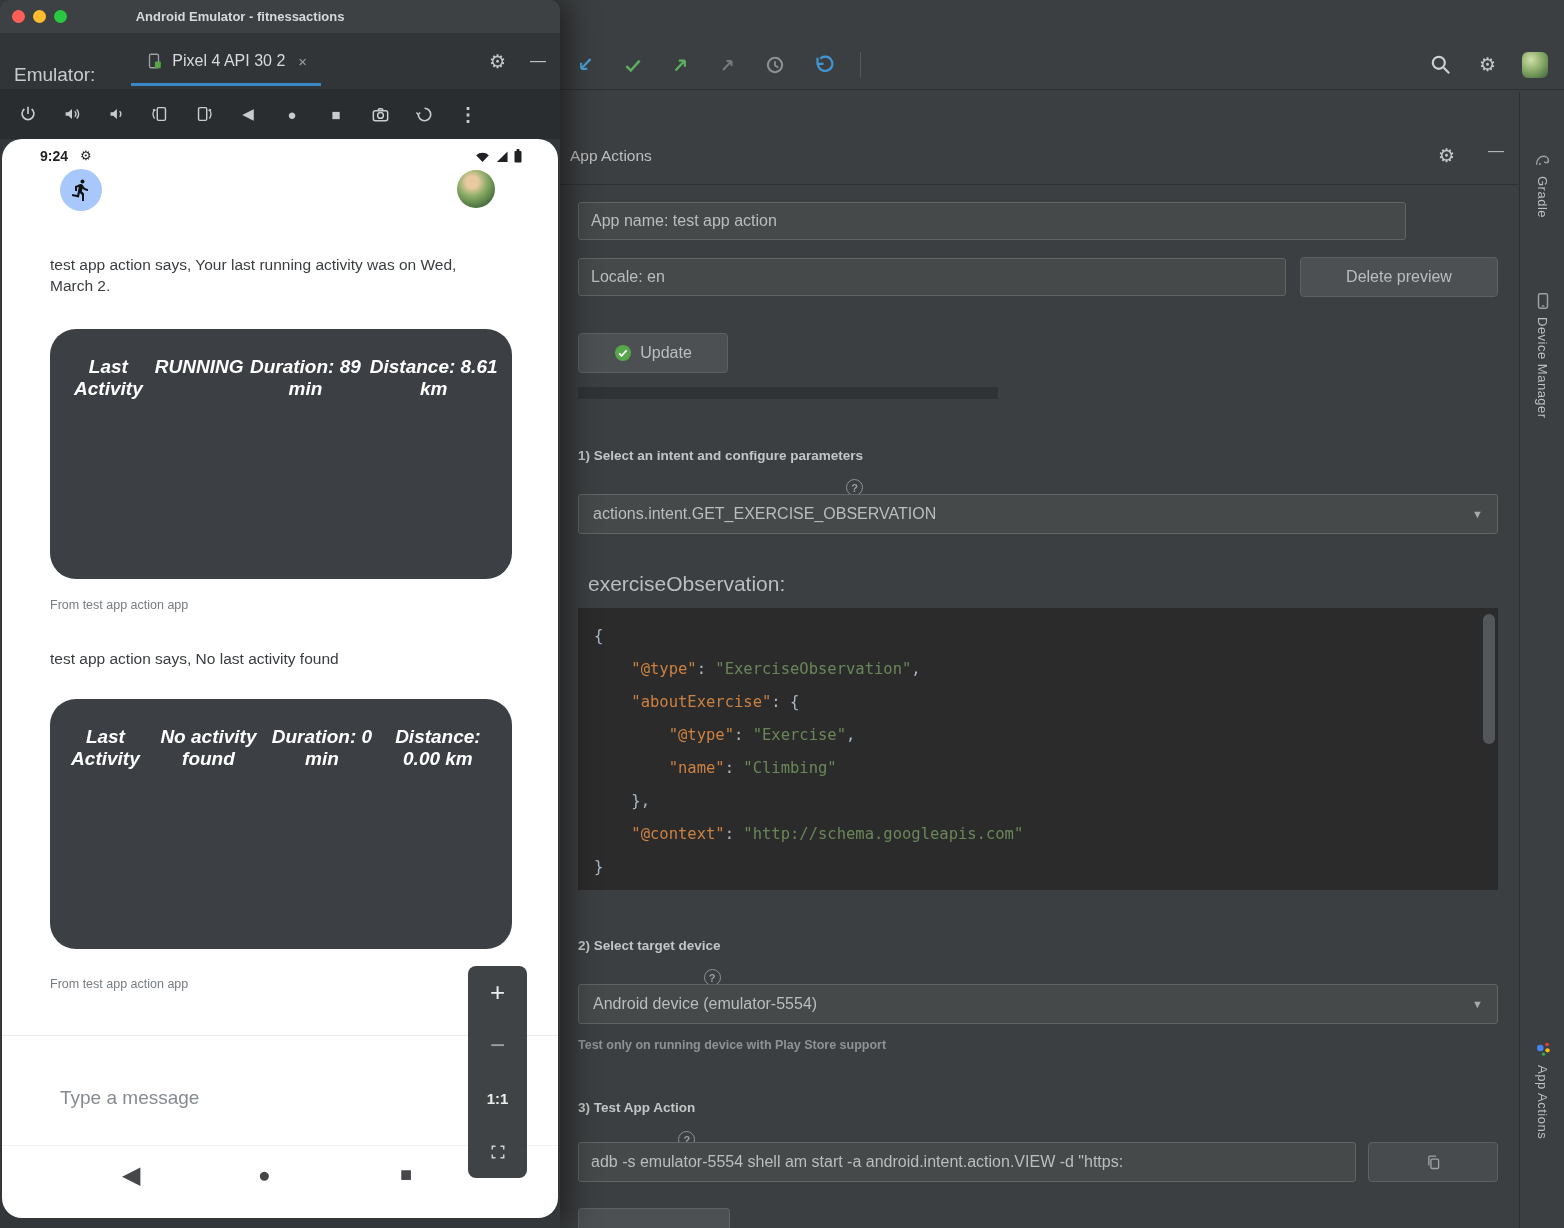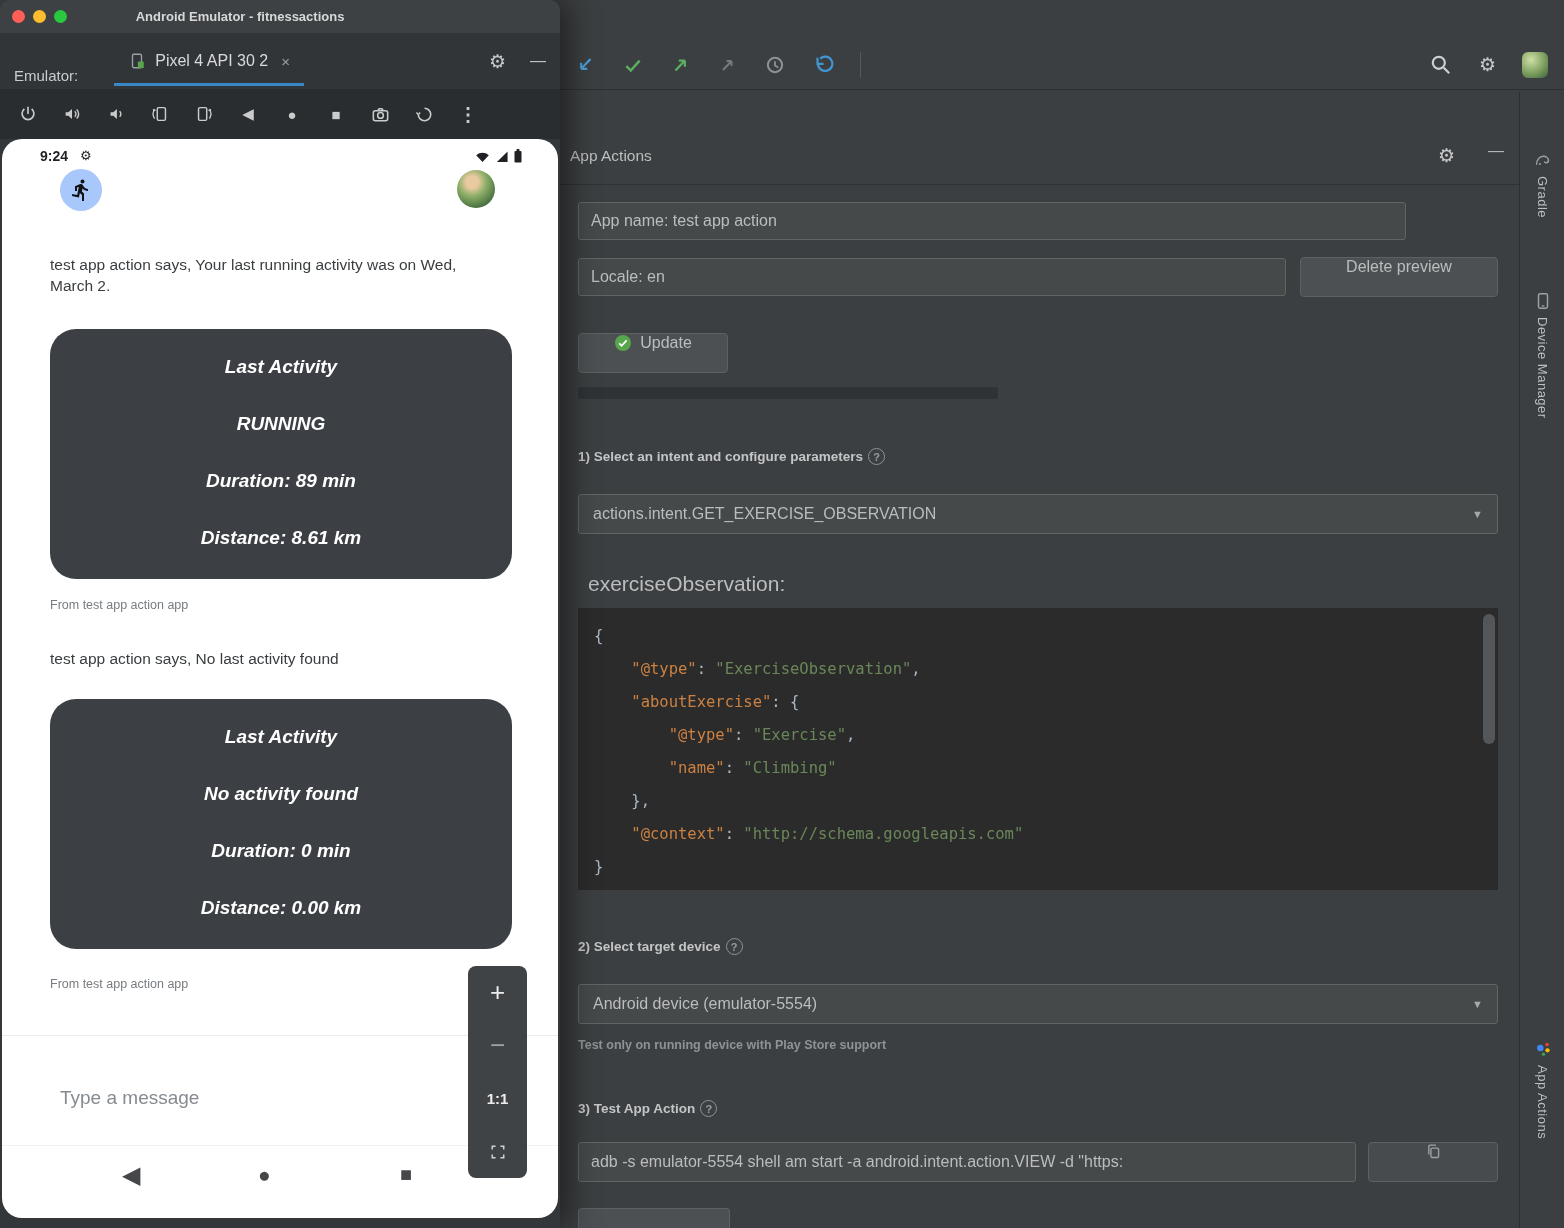--- a/index.html
+++ b/index.html
@@ -30,28 +30,28 @@
   .panel-min { position: absolute; left: 928px; top: 50px; color: #b6b8ba; font-size: 16px; }
   .panel-divider { position: absolute; left: 0; top: 92px; width: 100%; height: 1px; background: #2f3234; }
 
   .field {
     position: absolute; background: #45494a; border: 1px solid #646464; border-radius: 3px;
     color: #bbbdbf; font-size: 16px; padding: 0 12px; font-family: "Liberation Sans", sans-serif;
     outline: none;
   }
   .btn {
     position: absolute; background: #4c5052; border: 1px solid #5e6163; border-radius: 4px;
-    color: #bbbdbf; font-size: 16px; display: flex; justify-content: center;
+    color: #bbbdbf; font-size: 16px; display: flex; align-items: center; justify-content: center;
     gap: 8px; cursor: default;
   }
   .dim-bar { position: absolute; left: 18px; top: 295px; width: 420px; height: 12px; background: #303336; border-radius: 2px; }
 
   .section-label {
     position: absolute; left: 18px; font-size: 13.5px; font-weight: bold; color: #c3c5c7;
-    display: flex; align-items: center; gap: 5px;
+    display: flex; align-items: flex-end; gap: 16px; flex-direction: column;
   }
   .help-circle {
     width: 17px; height: 17px; border: 1.3px solid #8f9npx; border: 1.3px solid #8f9295; border-radius: 50%;
     display: inline-flex; align-items: center; justify-content: center;
     font-size: 11px; color: #9a9da0; font-weight: bold;
   }
   .dropdown {
     position: absolute; left: 18px; width: 920px; height: 40px; background: #45494a;
     border: 1px solid #646464; border-radius: 3px; display: flex; align-items: center;
     padding: 0 14px; color: #bbbdbf; font-size: 16px;
@@ -86,21 +86,21 @@
   }
   .emu-titlebar {
     height: 33px; background: #3d4143; border-radius: 10px 10px 0 0;
     display: flex; align-items: center; position: relative;
   }
   .lights { display: flex; gap: 8px; margin-left: 12px; }
   .light { width: 13px; height: 13px; border-radius: 50%; }
   .emu-title { position: absolute; left: 90px; width: 300px; text-align: center; font-size: 13px; font-weight: bold; color: #d6d8d9; }
 
   .emu-toolbar { height: 56px; background: #313538; display: flex; align-items: center; padding: 0 14px; position: relative; }
-  .emu-toolbar-label { font-size: 15px; color: #c9cccd; margin-top: 28px; }
+  .emu-toolbar-label { font-size: 19px; color: #c9cccd; margin-top: 28px; }
   .emu-tab { margin-left: 36px; height: 100%; display: flex; align-items: center; gap: 9px; padding: 0 14px; position: relative; }
   .emu-tab-label { font-size: 16px; color: #d8dadb; }
   .emu-tab-close { color: #9aa0a3; font-size: 15px; margin-left: 4px; }
   .emu-tab-underline { position: absolute; left: 0; right: 0; bottom: 3px; height: 3px; background: #3a87c8; }
   .emu-toolbar-right { margin-left: auto; display: flex; align-items: center; gap: 24px; }
   .emu-min { color: #c3c5c7; font-size: 16px; }
 
   .emu-controls { height: 50px; background: #2a2d2f; display: flex; align-items: center; padding: 0 6px; }
   .ctrl { width: 44px; display: flex; align-items: center; justify-content: center; }
   .ctrl-glyph { color: #c9cbcc; font-size: 15px; }
@@ -114,21 +114,21 @@
 
   .avatar-bot { position: absolute; left: 58px; top: 30px; width: 42px; height: 42px; border-radius: 50%; background: #a8c7fa; display: flex; align-items: center; justify-content: center; }
   .avatar-user { position: absolute; left: 455px; top: 31px; width: 38px; height: 38px; border-radius: 50%;
     background: radial-gradient(circle at 40% 32%, #e8c9a0 18%, #8fb06a 40%, #49703f 75%, #2e4a2e 100%); }
 
   .chat-msg { position: absolute; left: 48px; width: 410px; font-size: 15.5px; color: #3a3d40; line-height: 21px; }
   .chat-caption { position: absolute; left: 48px; font-size: 12.5px; color: #777c80; }
 
   .activity-card {
     position: absolute; left: 48px; width: 462px; height: 250px; background: #3c4045; border-radius: 26px;
-    display: flex; flex-direction: column; justify-content: space-between; padding: 27px 12px 30px;
+    display: flex; flex-direction: row; justify-content: space-between; padding: 27px 12px 30px;
   }
   .card-line { text-align: center; color: #ffffff; font-size: 19px; font-weight: bold; font-style: italic; }
 
   .hairline { position: absolute; left: 0; width: 100%; height: 1px; background: #e9ebed; }
 
   .compose-input {
     position: absolute; left: 58px; top: 938px; width: 300px; height: 42px; border: none; outline: none;
     font-size: 19px; color: #3a3d40; background: transparent; font-family: "Liberation Sans", sans-serif;
   }
   .compose-input::placeholder { color: #858b91; }

